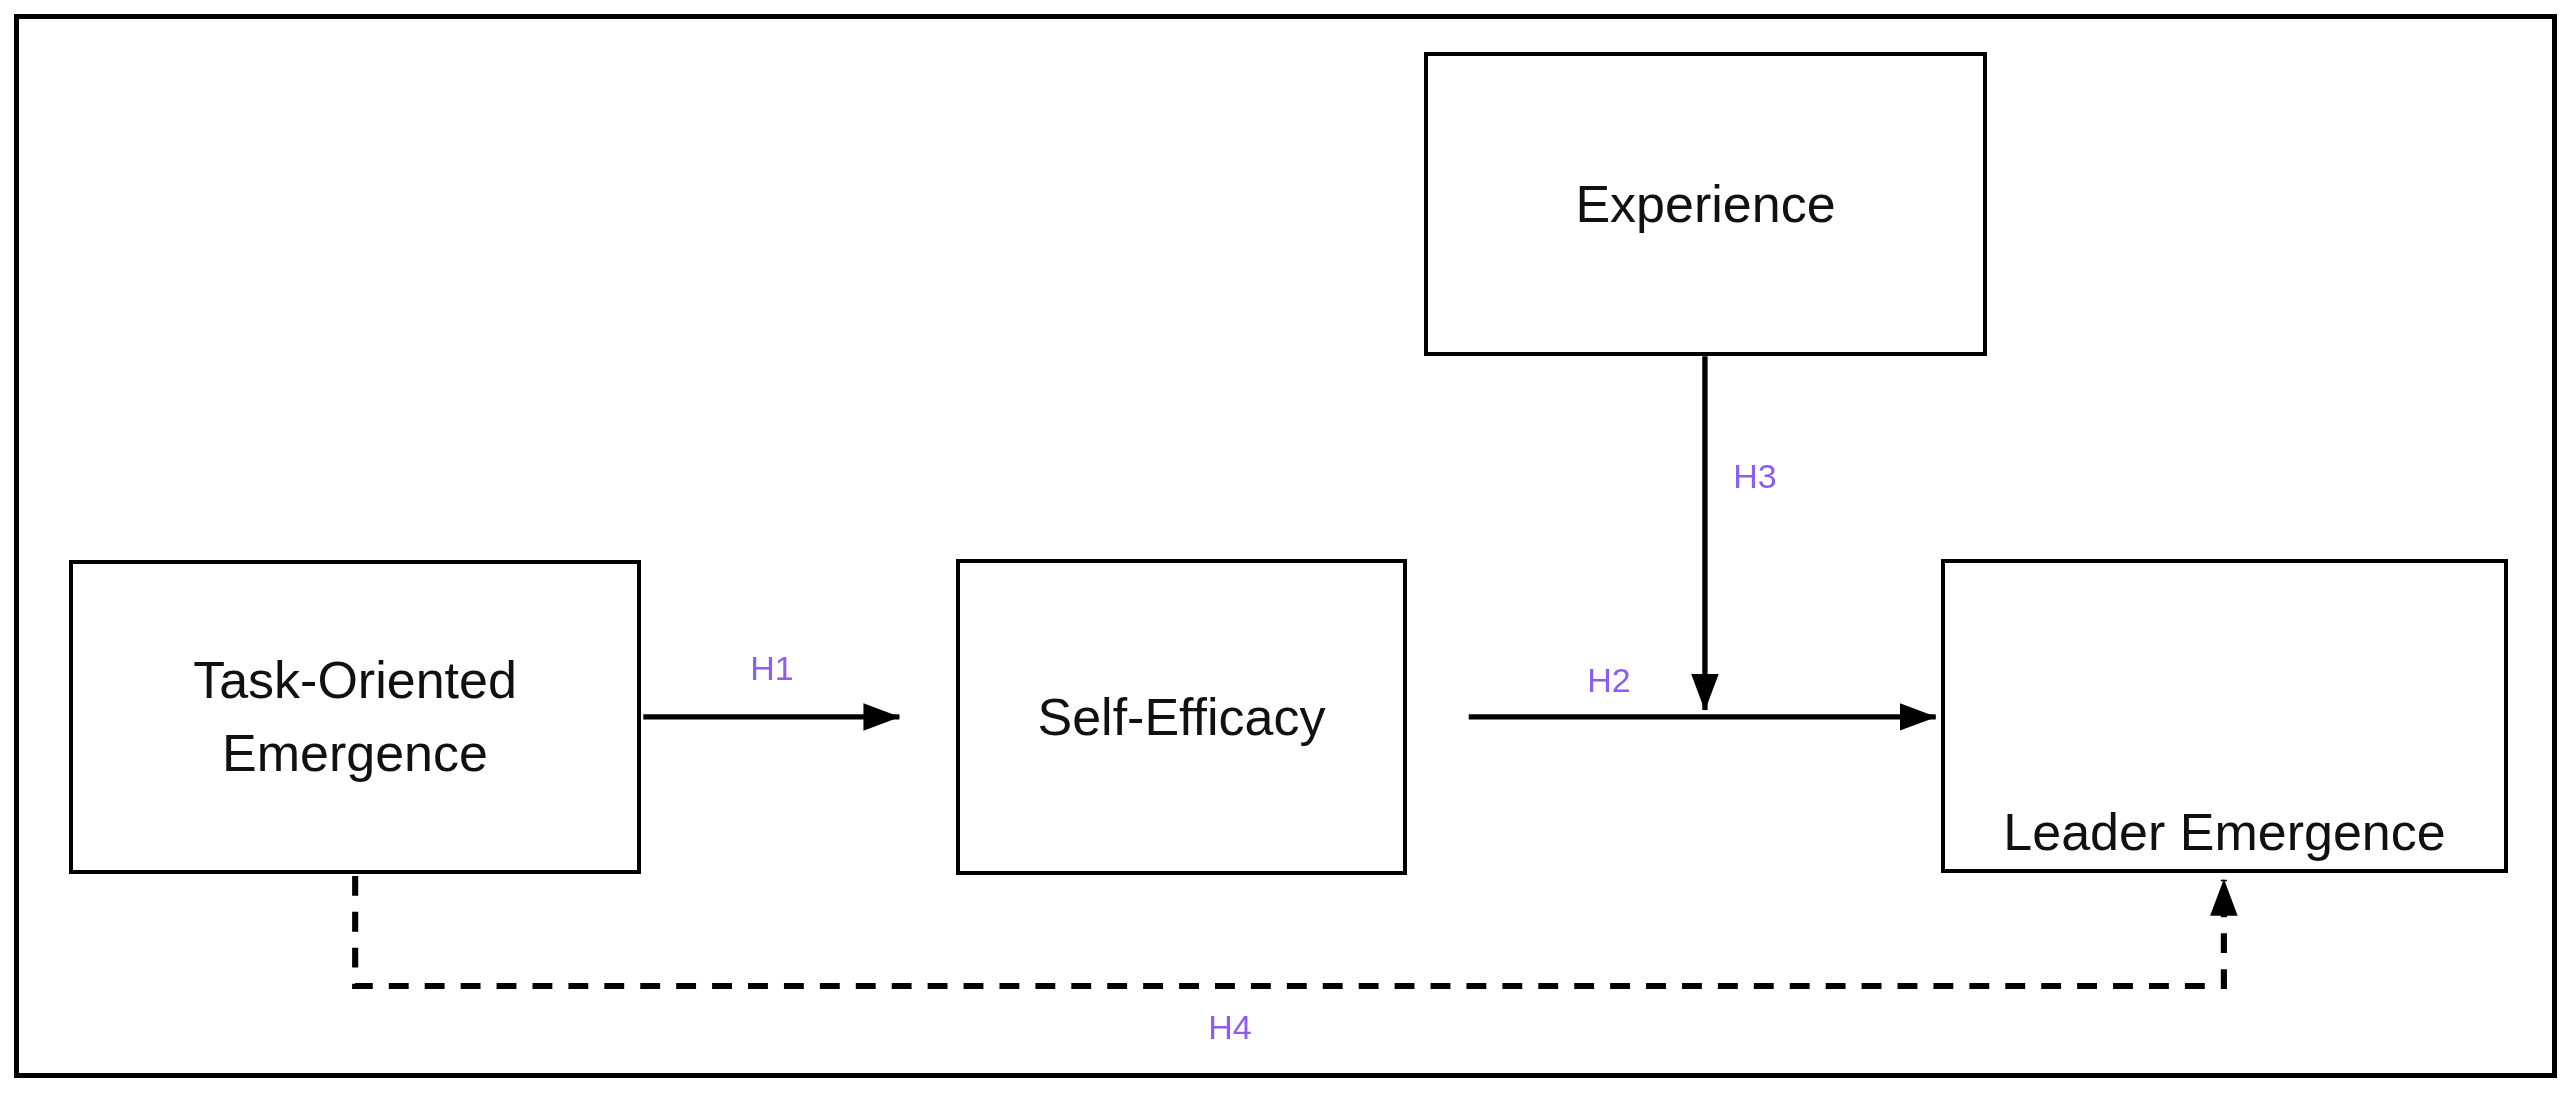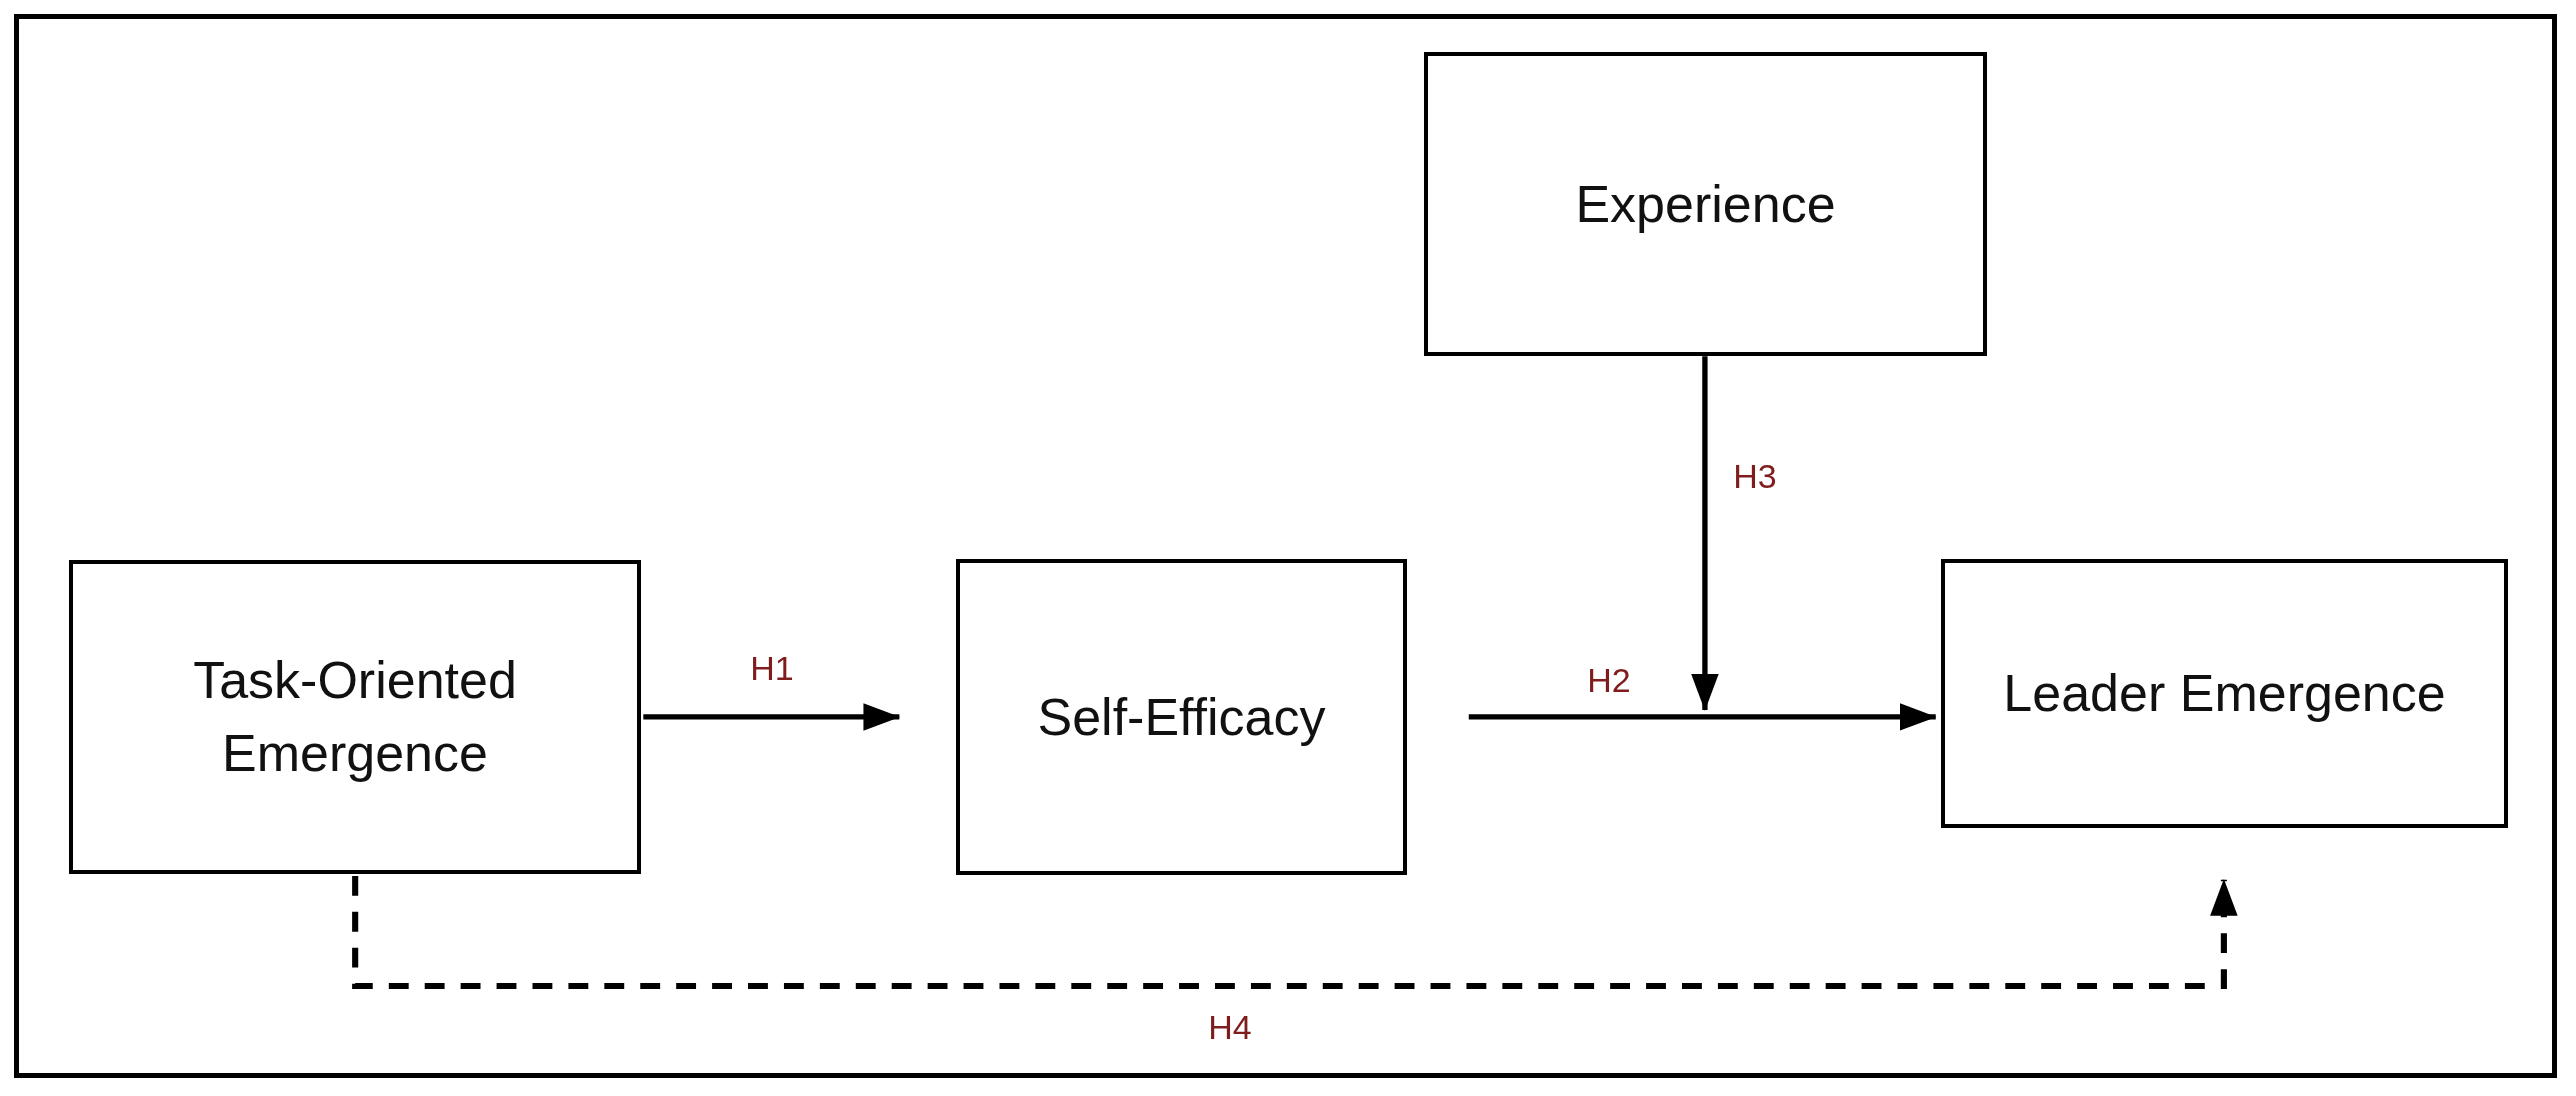--- a/index.html
+++ b/index.html
@@ -38,27 +38,27 @@
     align-items: center;
     justify-content: center;
     text-align: center;
     font-size: 52px;
     line-height: 1.4;
     color: #111111;
     padding: 8px 61px;
   }
   .node-task       { left: 69px;   top: 560px; width: 572px; height: 314px; }
   .node-self       { left: 956px; top: 559px; width: 451px; height: 316px; }
-  .node-leader     { left: 1941px; top: 559px; width: 567px; height: 269px; padding: 0 31px; }
+  .node-leader     { left: 1941px; top: 559px; width: 567px; height: 314px; padding: 0 31px; align-items: flex-end; }
   .node-experience { left: 1424px; top: 52px;  width: 563px; height: 304px; }
   .edge-label {
     position: absolute;
     transform: translate(-50%, -50%);
     font-size: 34px;
-    color: #7f1d1d;
+    color: #8b5cf6;
     white-space: nowrap;
   }
   .edge-label-h1 { left: 772px; top: 668px; }
   .edge-label-h2 { left: 1609px; top: 680px; }
   .edge-label-h3 { left: 1755px; top: 476px; }
   .edge-label-h4 { left: 1230px; top: 1027px; }
 </style>
 </head>
 <body>
 

